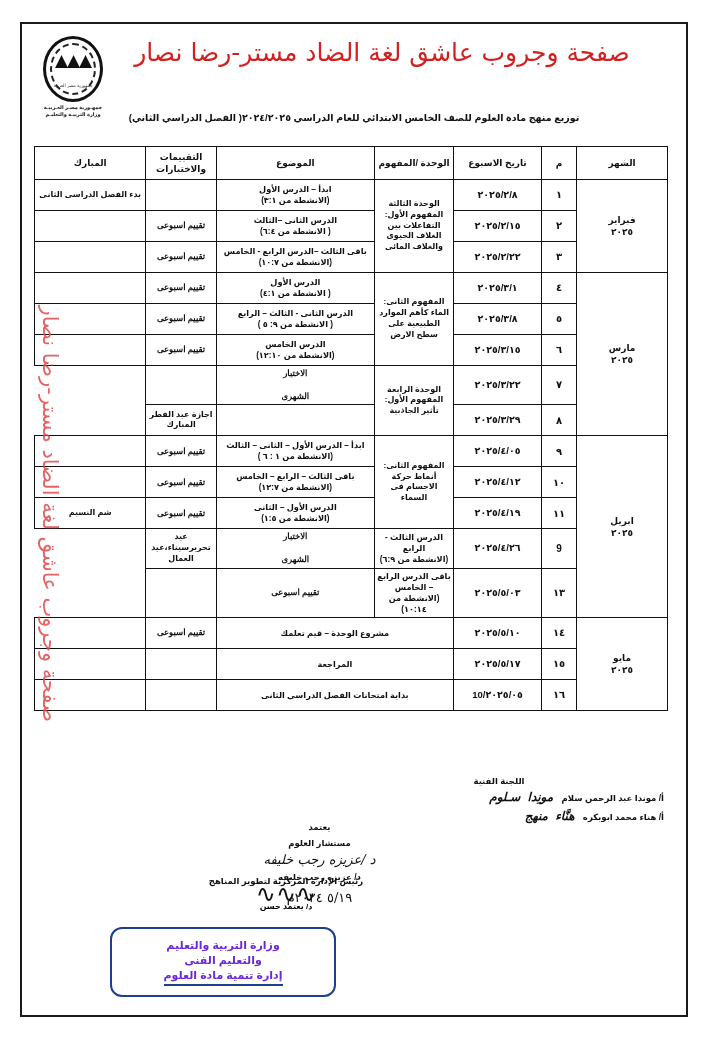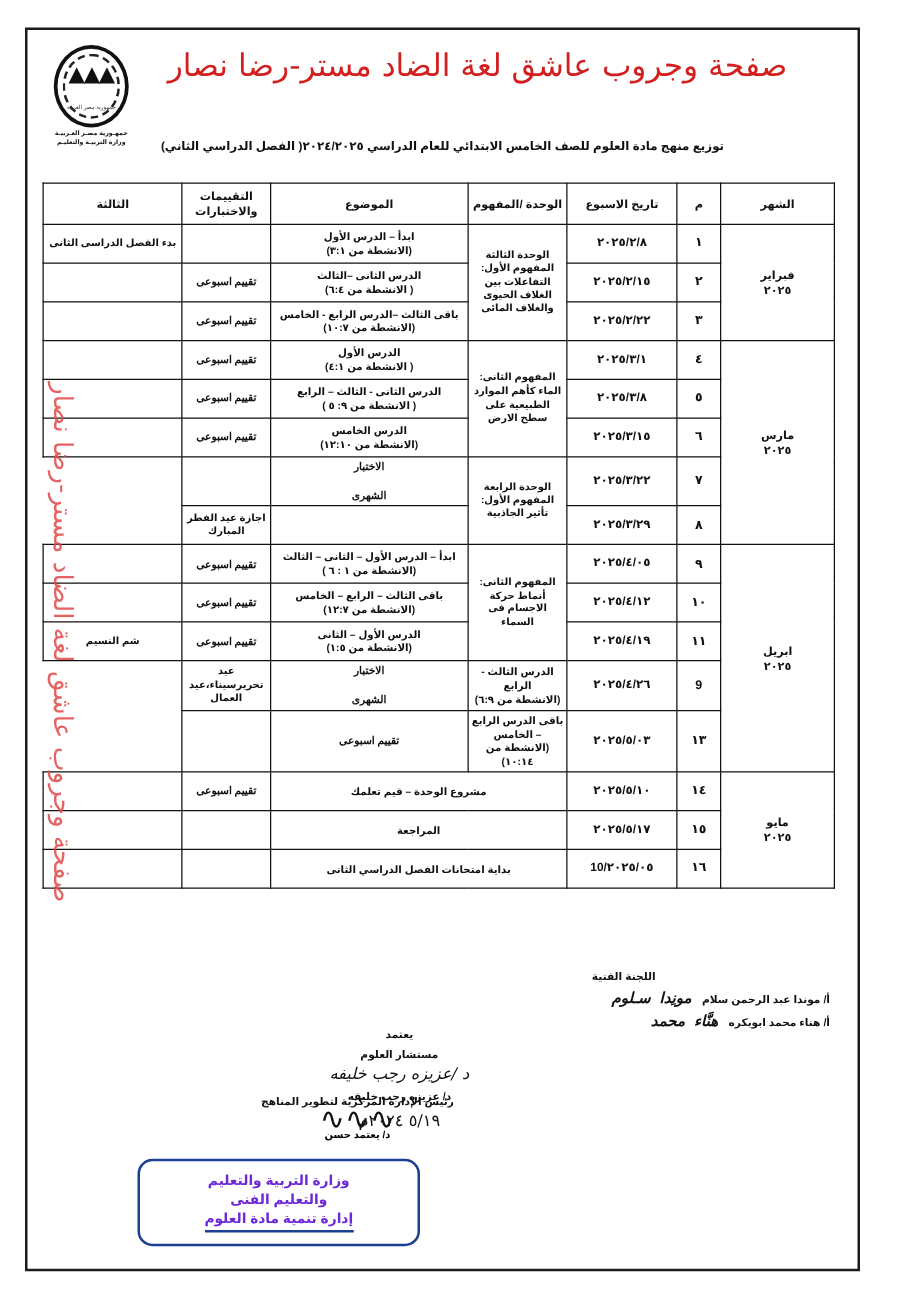--- a/index.html
+++ b/index.html
@@ -157,21 +157,21 @@
           <col class="c-notes">
       </colgroup>
       <thead>
         <tr>
           <th>الشهر</th>
           <th>م</th>
           <th>تاريخ الاسبوع</th>
           <th>الوحدة /المفهوم</th>
           <th>الموضوع</th>
           <th>التقييمات والاختبارات</th>
-          <th>الثالثة</th>
+          <th>المبارك</th>
         </tr>
       </thead>
       <tbody id="tbody">
           <tr class="r">
             <td class="month" rowspan="3">فبراير<br>٢٠٢٥</td>
             <td class="no">١</td>
             <td class="date">٢٠٢٥/٢/٨</td>
             <td class="unit" rowspan="3">الوحدة الثالثة المفهوم الأول: التفاعلات بين الغلاف الحيوى والغلاف المائى</td>
             <td class="topic">ابدأ – الدرس الأول<br>(الانشطة من ٣:١)</td>
             <td class="assess"></td>
@@ -291,21 +291,21 @@
   </div>
 
   <div class="committee">
     <div class="ttl">اللجنة الفنية</div>
     <div class="nm">
       <span>أ/ موندا عبد الرحمن سلام</span>
       <span class="sig">مونِدا سـلوم</span>
     </div>
     <div class="nm">
       <span>أ/ هناء محمد ابوبكره</span>
-      <span class="sig">هنَّاء محمد</span>
+      <span class="sig">هنَّاء منهج</span>
     </div>
   </div>
 
   <div class="approve">
     <div>يعتمد</div>
     <div>مستشار العلوم</div>
     <div class="hand">د /عزيزه رجب خليفه</div>
     <div>د/ عزيزه رجب خليفه</div>
     <div class="hdate">٥/١٩ ٢٠٢٤م</div>
   </div>

